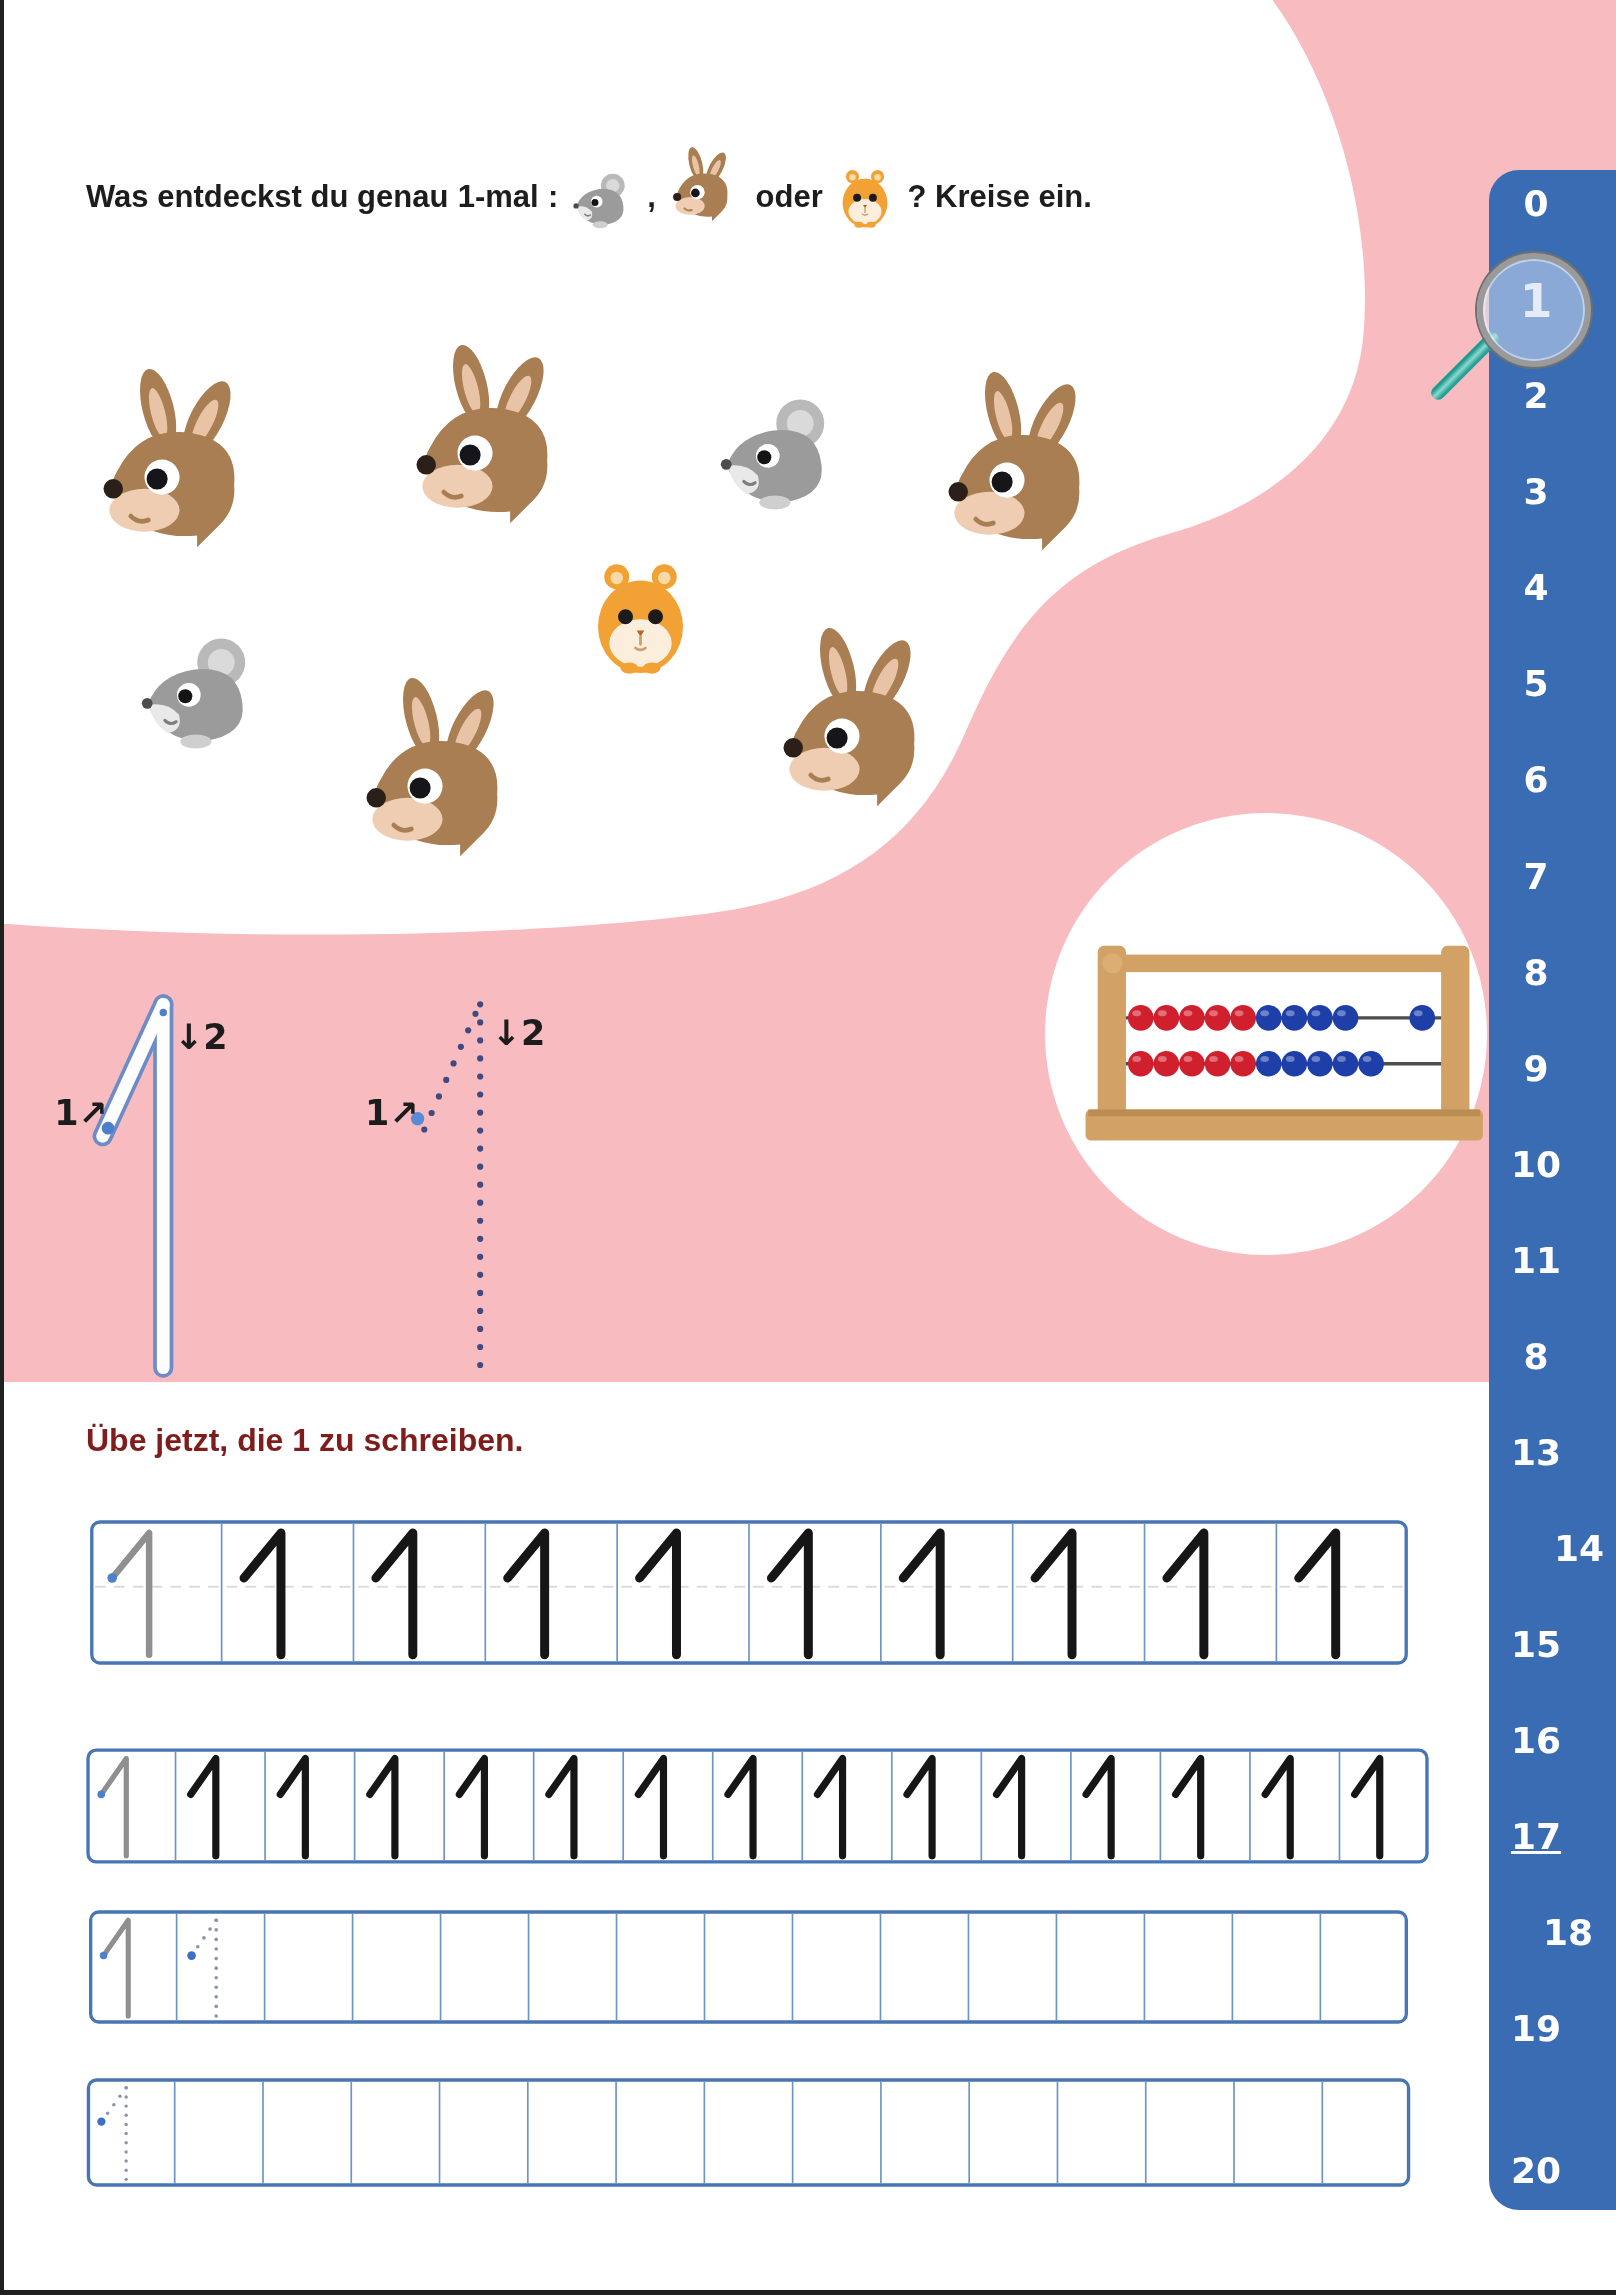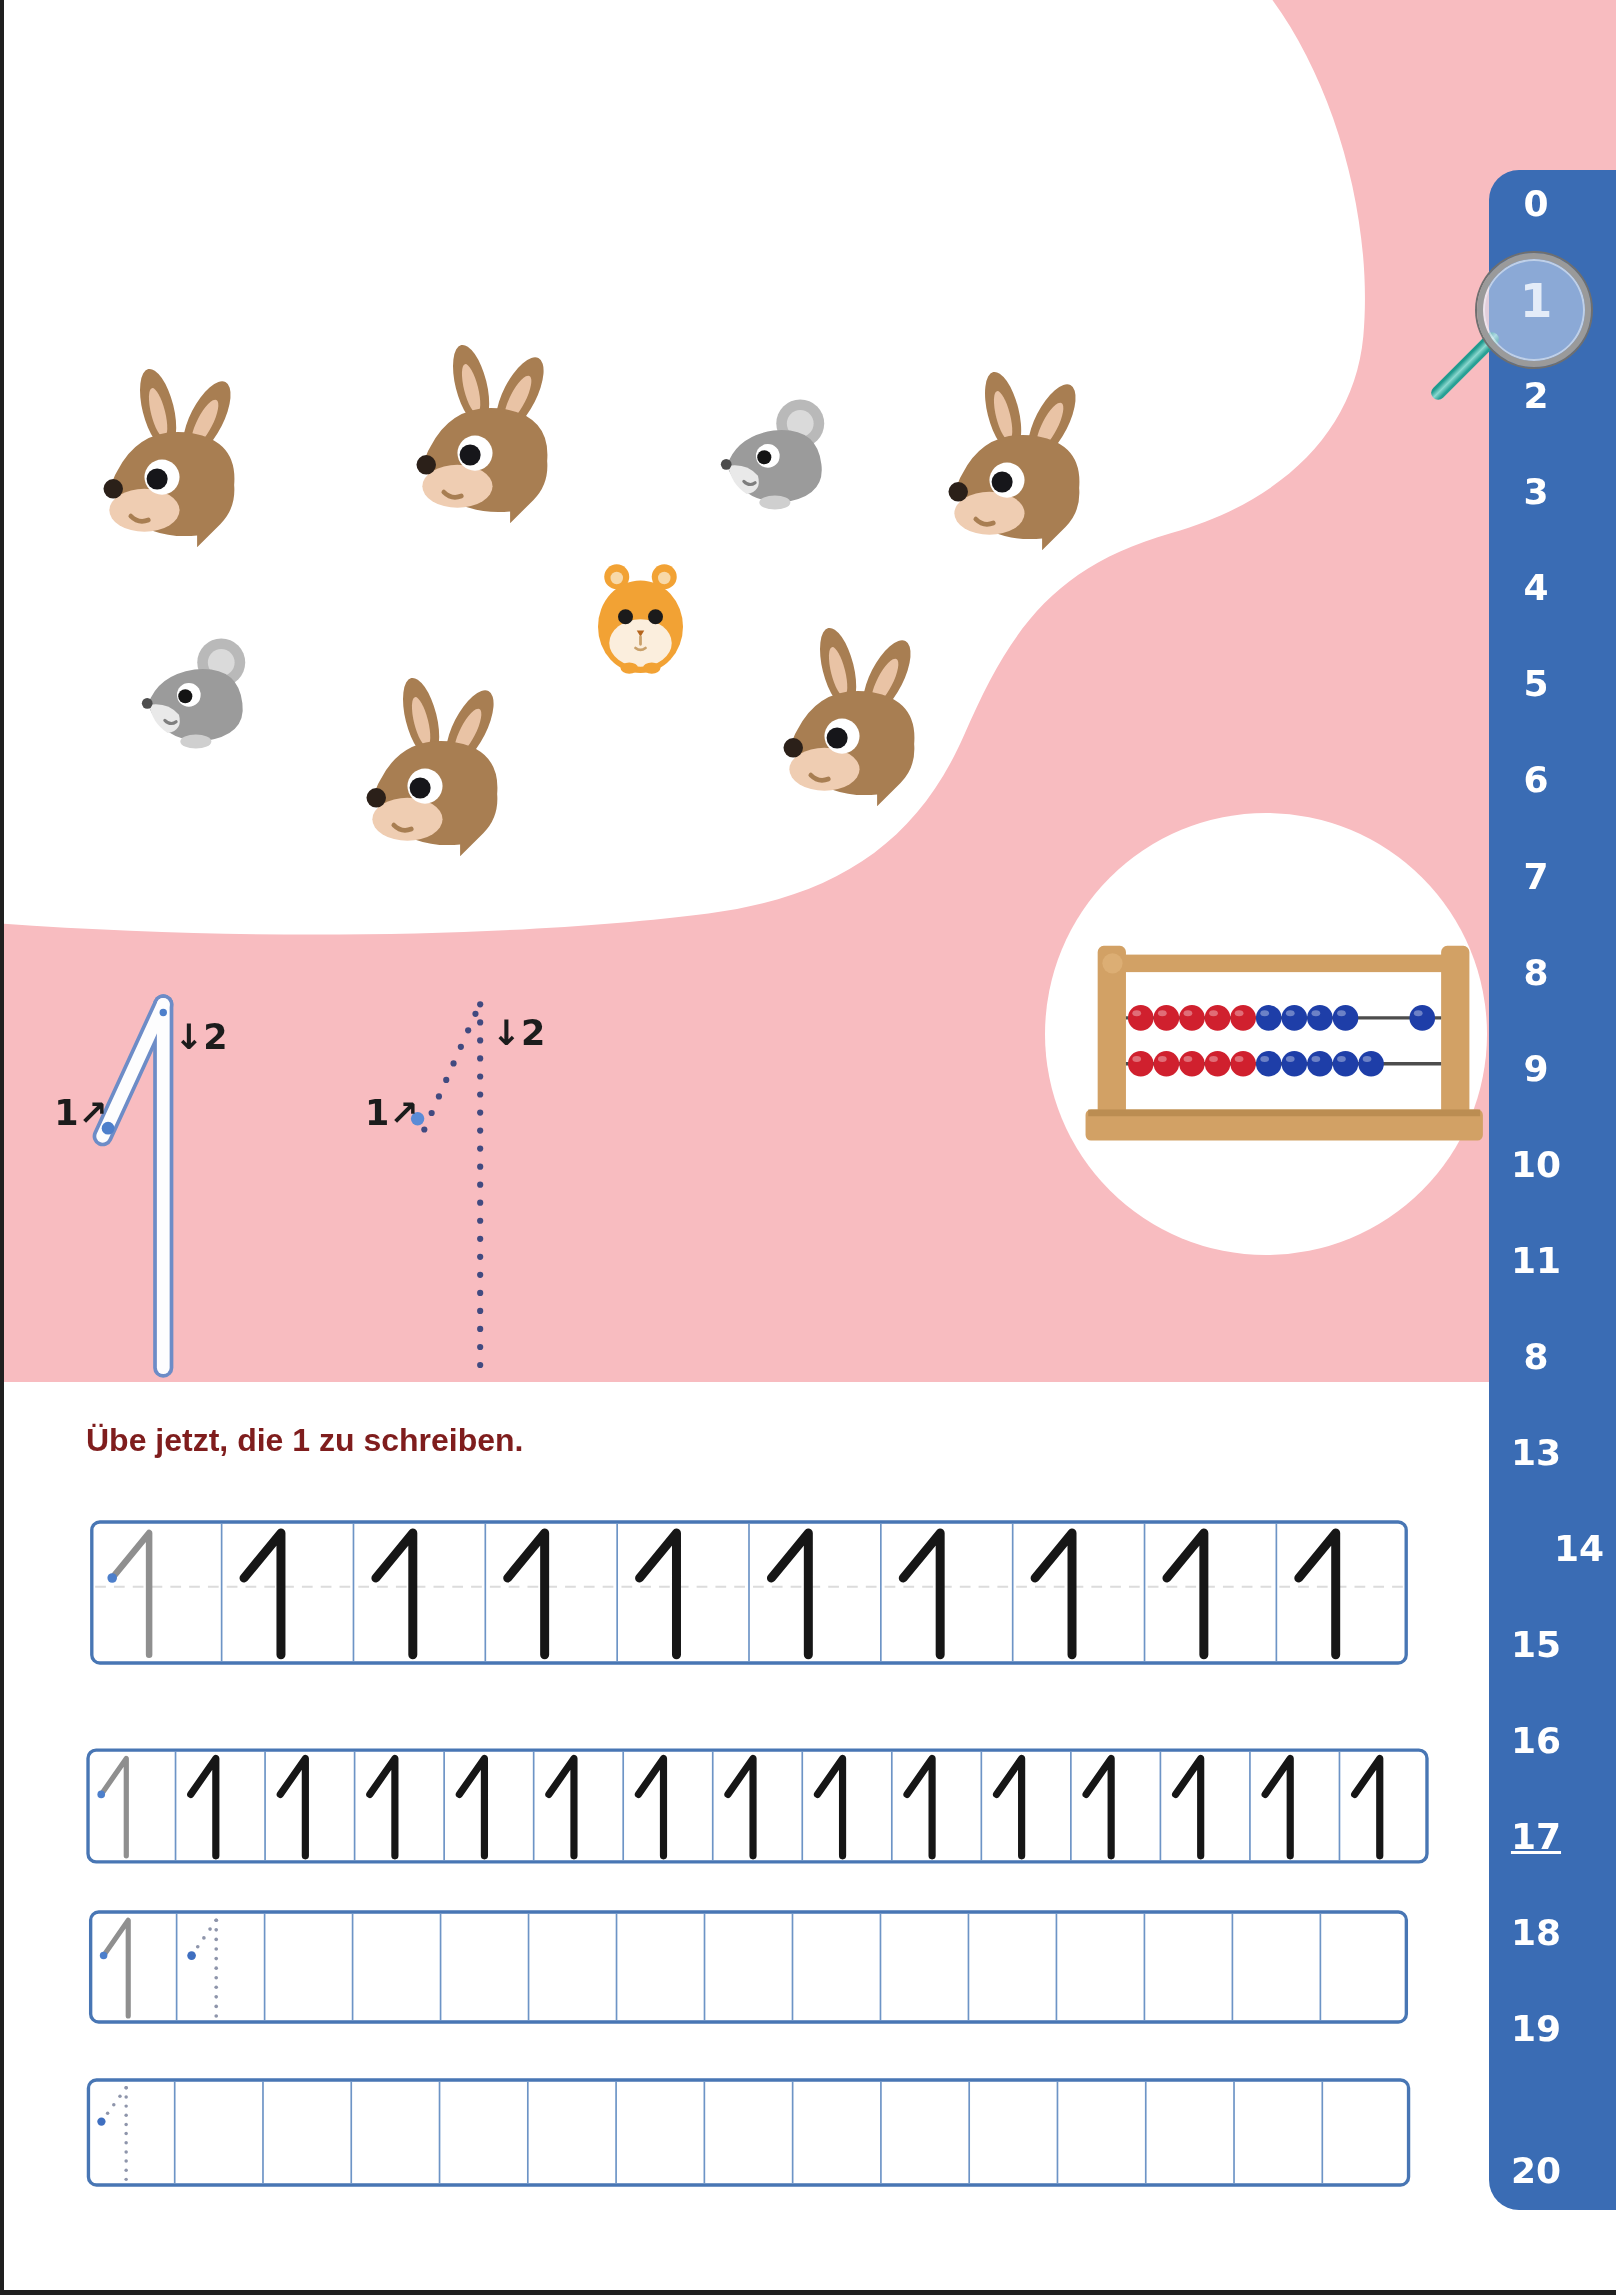--- a/index.html
+++ b/index.html
@@ -93,20 +93,37 @@
 
 <div id="page">
 
   <div id="pink-section" class="abs">
     <svg id="blob-svg" class="abs" width="1414" height="1077" viewBox="0 0 2100 1600">
       <path d="M 0 0 L 1890 0 C 1985 130 2040 330 2025 500 C 2012 640 1905 745 1740 792
                C 1565 842 1500 935 1432 1092 C 1362 1252 1242 1332 1052 1357
                C 822 1387 420 1402 0 1372 Z" fill="#ffffff"></path>
     </svg>
 
+    <div id="instruction" class="abs">
+      <span>Was entdeckst du genau</span>
+      <span class="b">1-mal</span>
+        <span class="b">:</span>
+      <svg class="icon-mouse-inline" width="70" height="70" viewBox="0 0 104 104">
+          <use href="#sym-mouse"></use>
+        </svg>
+      <span>,</span>
+      <svg class="icon-rabbit-inline" width="81" height="81" viewBox="0 0 120 120">
+          <use href="#sym-rabbit"></use>
+        </svg>
+      <span>oder</span>
+      <svg class="icon-hamster-inline" width="66" height="66" viewBox="0 0 98 98">
+          <use href="#sym-hamster"></use>
+        </svg>
+      <span>? Kreise ein.</span>
+    </div>
 
     <div id="animal-field">
         <svg width="195" height="195" style="position: absolute; left: 84px; top: 364px;" viewBox="0 0 290 290">
           <use href="#sym-rabbit"></use>
         </svg>
         <svg width="195" height="195" style="position: absolute; left: 397px; top: 340px;" viewBox="0 0 290 290">
           <use href="#sym-rabbit"></use>
         </svg>
         <svg width="141" height="141" style="position: absolute; left: 710px; top: 384px;" viewBox="0 0 210 210">
           <use href="#sym-mouse"></use>
@@ -461,21 +478,21 @@
       <span class="side-num" style="font-size: 36px; top: 782px;">8</span>
       <span class="side-num" style="font-size: 36px; top: 878px;">9</span>
       <span class="side-num" style="font-size: 36px; top: 974px;">10</span>
       <span class="side-num" style="font-size: 36px; top: 1070px;">11</span>
       <span class="side-num" style="font-size: 36px; top: 1166px;">8</span>
       <span class="side-num" style="font-size: 36px; top: 1262px;">13</span>
       <span class="side-num" style="font-size: 36px; top: 1358px; margin-left: 43px;">14</span>
       <span class="side-num" style="font-size: 36px; top: 1454px;">15</span>
       <span class="side-num" style="font-size: 36px; top: 1550px;">16</span>
       <span class="side-num" style="font-size: 36px; top: 1646px; text-decoration: underline;">17</span>
-      <span class="side-num" style="font-size: 36px; top: 1742px;">18</span>
+      <span class="side-num" style="font-size: 36px; top: 1742px; padding-left: 32px;">18</span>
       <span class="side-num" style="font-size: 36px; top: 1838px;">19</span>
       <span class="side-num" style="font-size: 36px; top: 1980px;">20</span>
     </div>
   <div id="magnifier-handle" class="abs"></div>
   <div id="magnifier-circle" class="abs"></div>
 
   <div id="edge-left" class="abs"></div>
   <div id="edge-bottom" class="abs"></div>
 </div>
 

